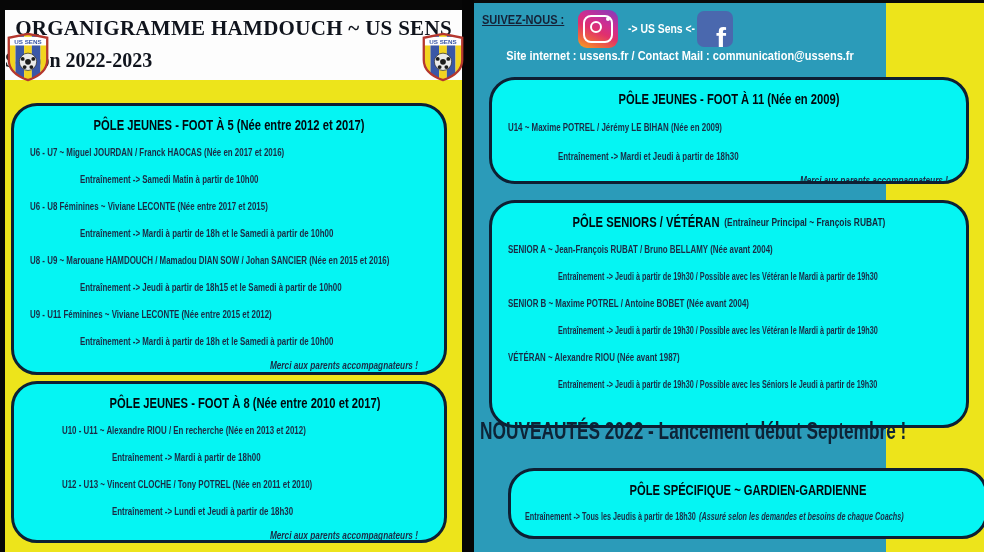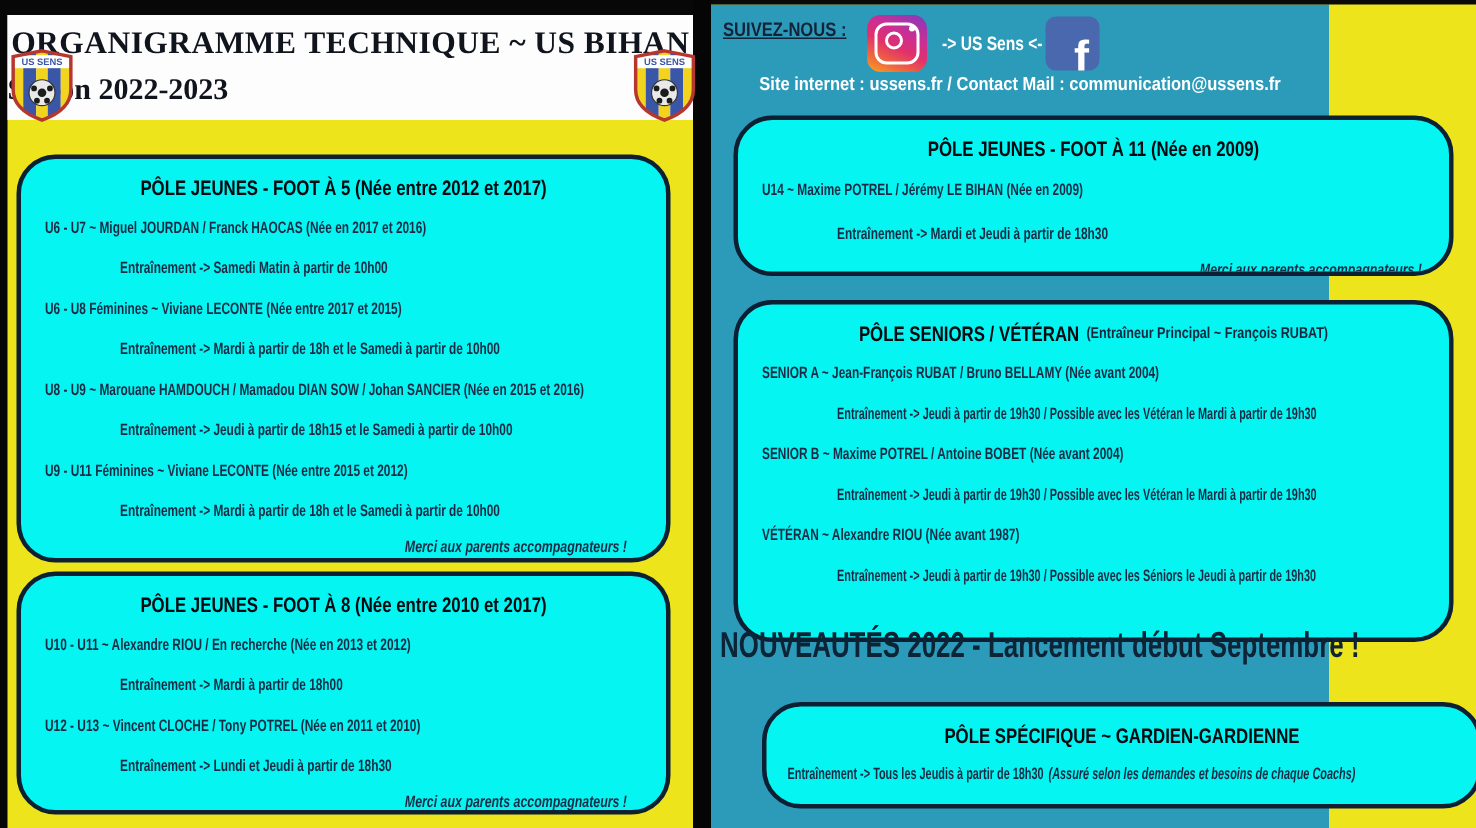--- a/index.html
+++ b/index.html
@@ -39,21 +39,21 @@
     font-weight:bold;font-size:11px;color:#1b2b45;
     transform:scaleX(.72);transform-origin:0 50%;}
   .row.team{margin-left:16px;}
   .row.training{margin-left:66px;}
   .row.xcond{transform:scaleX(.66);}
   .footer-note{height:22px;display:flex;align-items:center;justify-content:flex-end;
     margin-right:26px;font-weight:bold;font-style:italic;font-size:11px;color:#1b2b45;
     white-space:nowrap;transform:scaleX(.75);transform-origin:100% 50%;}
 
   #lbox1{left:11px;top:103px;width:436px;height:272px;}
-  #lbox2{left:11px;top:381px;width:436px;height:162px;}
+  #lbox2{left:11px;top:381px;width:436px;height:162px;padding-left:32px;}
   #rbox1{left:489px;top:77px;width:480px;height:107px;}
   #rbox1 .row{height:29px;}
   #rbox1 .footer-note{height:20px;margin-right:18px;}
   #rbox2{left:489px;top:200px;width:480px;height:228px;}
   #rbox3{left:508px;top:468px;width:480px;height:71px;}
   #rbox3 .row{height:26px;margin-left:14px;}
   #rbox3 .row .it{font-style:italic;margin-left:5px;}
 
   
   .follow-label{left:482px;top:12px;font-weight:bold;font-size:13px;color:#152238;
@@ -77,21 +77,21 @@
 </head>
 <body>
 
 <div class="abs teal-bg"></div>
 <div class="abs top-strip-left"></div>
 <div class="abs top-strip-right"></div>
 <div class="abs left-edge"></div>
 <div class="abs mid-divider"></div>
 
 <div class="abs header-band"></div>
-<div class="abs page-title">ORGANIGRAMME TECHNIQUE ~ US BIHAN</div>
+<div class="abs page-title">ORGANIGRAMME HAMDOUCH ~ US SENS</div>
 <div class="abs page-subtitle">Saison 2022-2023</div>
 
 <svg class="abs logo logo-left" viewBox="0 0 44 52">
   <clipPath id="shieldL">
       <path d="M22 2 L42 6 V29 Q42 43 22 50 Q2 43 2 29 V6 Z"></path>
     </clipPath>
   <g clip-path="url(#shieldL)">
     <rect x="0" y="0" width="9" height="52" fill="#f2d41f"></rect>
     <rect x="9" y="0" width="9" height="52" fill="#3a57a7"></rect>
     <rect x="18" y="0" width="8" height="52" fill="#f2d41f"></rect>

